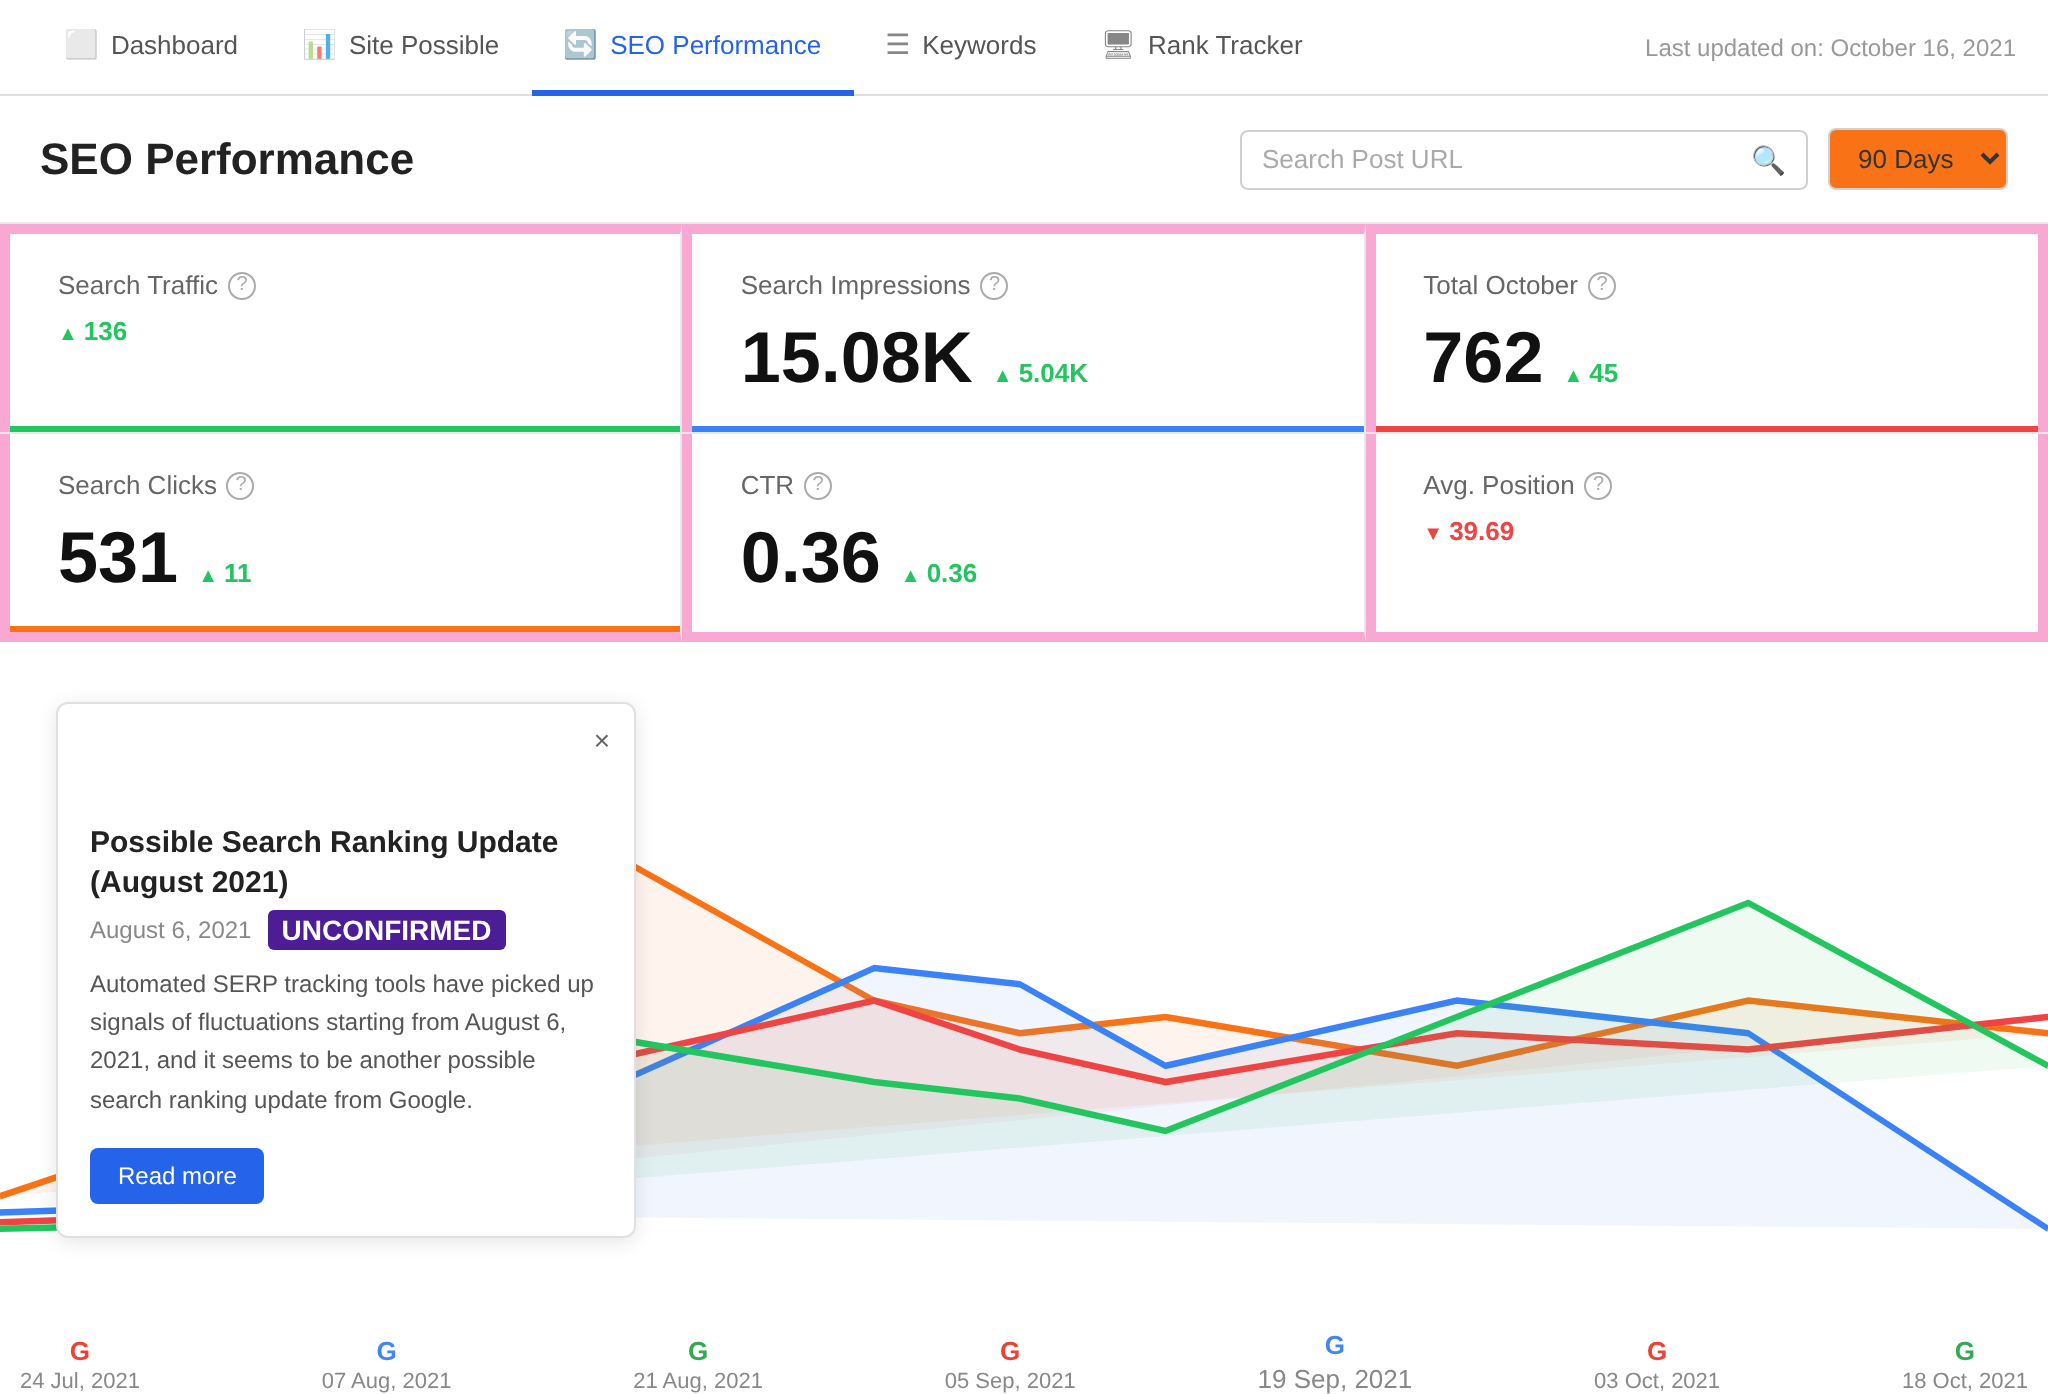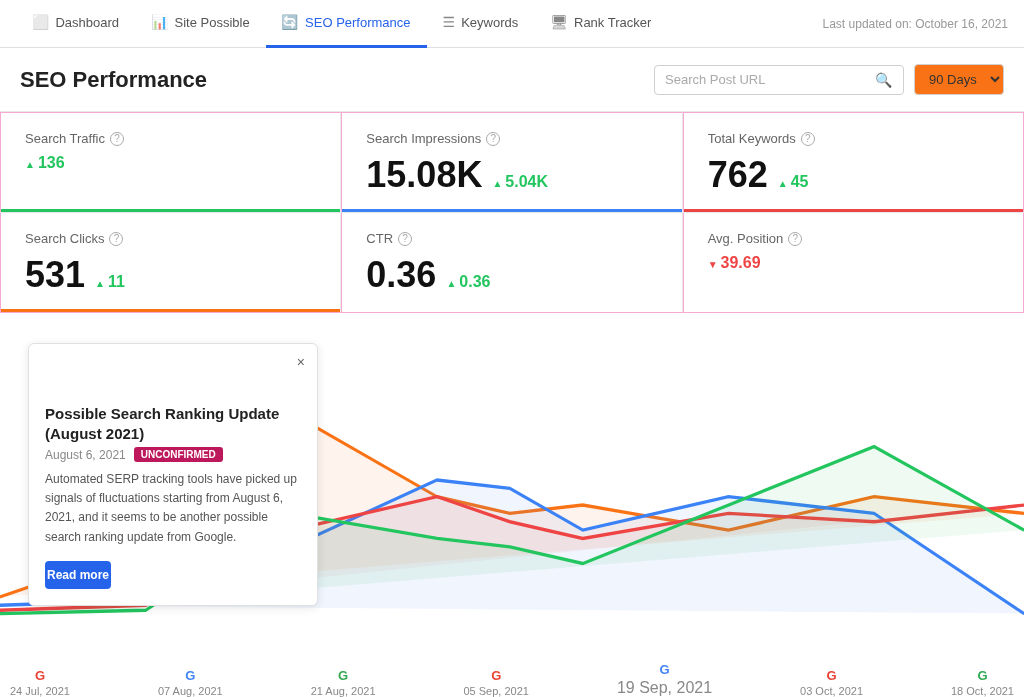--- a/index.html
+++ b/index.html
@@ -12,59 +12,59 @@
     .nav-tab { display: flex; align-items: center; gap: 6px; padding: 0 16px; height: 48px; cursor: pointer; font-size: 13px; color: #555; border-bottom: 3px solid transparent; white-space: nowrap; }
     .nav-tab.active { color: #2563eb; border-bottom: 3px solid #2563eb; font-weight: 500; }
     .nav-tab .tab-icon { font-size: 14px; opacity: 0.7; }
     .nav-spacer { flex: 1; }
     .last-updated { font-size: 12px; color: #999; }
 
     
     .page-header { display: flex; align-items: center; padding: 16px 20px; background: #fff; border-bottom: 1px solid #e8e8e8; }
     .page-title { font-size: 22px; font-weight: 700; color: #222; flex: 1; }
     .header-controls { display: flex; gap: 10px; align-items: center; }
-    .search-box { display: flex; align-items: center; border: 1px solid #d0d0d0; border-radius: 4px; padding: 6px 10px; gap: 8px; width: 250px; background: #fff; }
+    .search-box { display: flex; align-items: center; border: 1px solid #d0d0d0; border-radius: 4px; padding: 6px 10px; gap: 8px; width: 284px; background: #fff; }
     .search-box input { border: none; outline: none; font-size: 13px; color: #555; width: 100%; }
     .search-box input::placeholder { color: #aaa; }
     .search-icon-svg { color: #aaa; font-size: 14px; }
     .days-select { border: 1px solid #d0d0d0; border-radius: 4px; padding: 6px 10px; font-size: 13px; color: #333; background: #f97316; cursor: pointer; appearance: auto; }
 
     
     .metrics-grid { display: grid; grid-template-columns: 1fr 1fr 1fr; background: #fff; }
-    .metric-card { padding: 18px 24px 16px; border: 1px solid #f9a8d4; position: relative; }
+    .metric-card { padding: 18px 24px 16px; border: 5px solid #f9a8d4; position: relative; }
     .metric-card.top-row { border-bottom: none; }
     .metric-card.bottom-row { border-top: none; }
     .metric-card:not(:last-child) { border-right: 1px solid #e8e8e8; }
 
     
     .metric-card.green-bar::after { content: ''; position: absolute; bottom: 0; left: 0; right: 0; height: 3px; background: #22c55e; }
     .metric-card.blue-bar::after { content: ''; position: absolute; bottom: 0; left: 0; right: 0; height: 3px; background: #3b82f6; }
     .metric-card.red-bar::after { content: ''; position: absolute; bottom: 0; left: 0; right: 0; height: 3px; background: #ef4444; }
     .metric-card.orange-bar::after { content: ''; position: absolute; bottom: 0; left: 0; right: 0; height: 3px; background: #f97316; }
 
     .metric-label { font-size: 13px; color: #666; display: flex; align-items: center; gap: 5px; margin-bottom: 8px; }
     .metric-help { width: 14px; height: 14px; border-radius: 50%; border: 1px solid #aaa; display: inline-flex; align-items: center; justify-content: center; font-size: 10px; color: #aaa; cursor: pointer; }
     .metric-value { font-size: 36px; font-weight: 800; color: #111; display: flex; align-items: baseline; gap: 10px; }
-    .metric-change { font-size: 16px; display: flex; align-items: flex-start; gap: 3px; }
+    .metric-change { font-size: 13px; display: flex; align-items: flex-start; gap: 3px; }
     .metric-change.up { color: #22c55e; }
     .metric-change.down { color: #ef4444; }
     .arrow-up::before { content: '▲'; font-size: 10px; }
     .arrow-down::before { content: '▼'; font-size: 10px; }
 
     
     .chart-area { flex: 1; position: relative; background: #fff; padding: 10px 20px 40px; overflow: hidden; }
 
     
     .popup-card { position: absolute; left: 28px; top: 30px; width: 290px; background: #fff; border: 1px solid #e0e0e0; border-radius: 6px; padding: 16px; z-index: 10; box-shadow: 0 2px 10px rgba(0,0,0,0.1); }
     .popup-close { position: absolute; right: 12px; top: 10px; cursor: pointer; font-size: 14px; color: #666; }
     .popup-title { font-size: 15px; font-weight: 700; color: #222; margin-bottom: 4px; line-height: 1.3; margin-top: 44px; }
     .popup-date { font-size: 12px; color: #888; margin-bottom: 8px; display: flex; align-items: center; gap: 8px; }
-    .popup-badge { background: #be185d; color: #fff; font-size: 10px; font-weight: 600; padding: 2px 7px; border-radius: 3px; }
+    .popup-badge { background: #4c1d95; color: #fff; font-size: 14px; font-weight: 600; padding: 2px 7px; border-radius: 3px; }
     .popup-text { font-size: 12px; color: #555; line-height: 1.6; margin-bottom: 14px; }
-    .read-more-btn { background: #2563eb; color: #fff; border: none; border-radius: 4px; padding: 7px 2px; font-size: 12px; font-weight: 700; cursor: pointer; }
+    .read-more-btn { background: #2563eb; color: #fff; border: none; border-radius: 4px; padding: 7px 14px; font-size: 12px; font-weight: 400; cursor: pointer; }
 
     
     .g-marker { font-size: 13px; font-weight: 700; }
   </style>
 </head>
 <body>
 
 <div class="app-container">
 
   <nav class="top-nav">
@@ -128,21 +128,21 @@
       <div class="metric-value">
         <span>15.08K</span>
         <span class="metric-change up">
           <span class="arrow-up"></span>
           <span>5.04K</span>
         </span>
       </div>
     </div>
     <div class="metric-card top-row red-bar">
       <div class="metric-label">
-        <span>Total Keywords</span>
+        <span>Total October</span>
         <span class="metric-help">?</span>
       </div>
       <div class="metric-value">
         <span>762</span>
         <span class="metric-change up">
           <span class="arrow-up"></span>
           <span>45</span>
         </span>
       </div>
     </div>
@@ -222,21 +222,21 @@
       <div style="display: flex; flex-direction: column; align-items: center; gap: 2px;">
         <span class="g-marker" style="color: #34a853; font-family: Arial; font-weight: 900;">G</span>
         <span style="font-size: 11px; color: #888;">21 Aug, 2021</span>
       </div>
       <div style="display: flex; flex-direction: column; align-items: center; gap: 2px;">
         <span class="g-marker" style="color: #ea4335; font-family: Arial; font-weight: 900;">G</span>
         <span style="font-size: 11px; color: #888;">05 Sep, 2021</span>
       </div>
       <div style="display: flex; flex-direction: column; align-items: center; gap: 2px;">
         <span class="g-marker" style="color: #4285f4; font-family: Arial; font-weight: 900;">G</span>
-        <span style="font-size: 16px; color: #888;">19 Sep, 2021</span>
+        <span style="font-size: 13px; color: #888;">19 Sep, 2021</span>
       </div>
       <div style="display: flex; flex-direction: column; align-items: center; gap: 2px;">
         <span class="g-marker" style="color: #ea4335; font-family: Arial; font-weight: 900;">G</span>
         <span style="font-size: 11px; color: #888;">03 Oct, 2021</span>
       </div>
       <div style="display: flex; flex-direction: column; align-items: center; gap: 2px;">
         <span class="g-marker" style="color: #34a853; font-family: Arial; font-weight: 900;">G</span>
         <span style="font-size: 11px; color: #888;">18 Oct, 2021</span>
       </div>
     </div>

